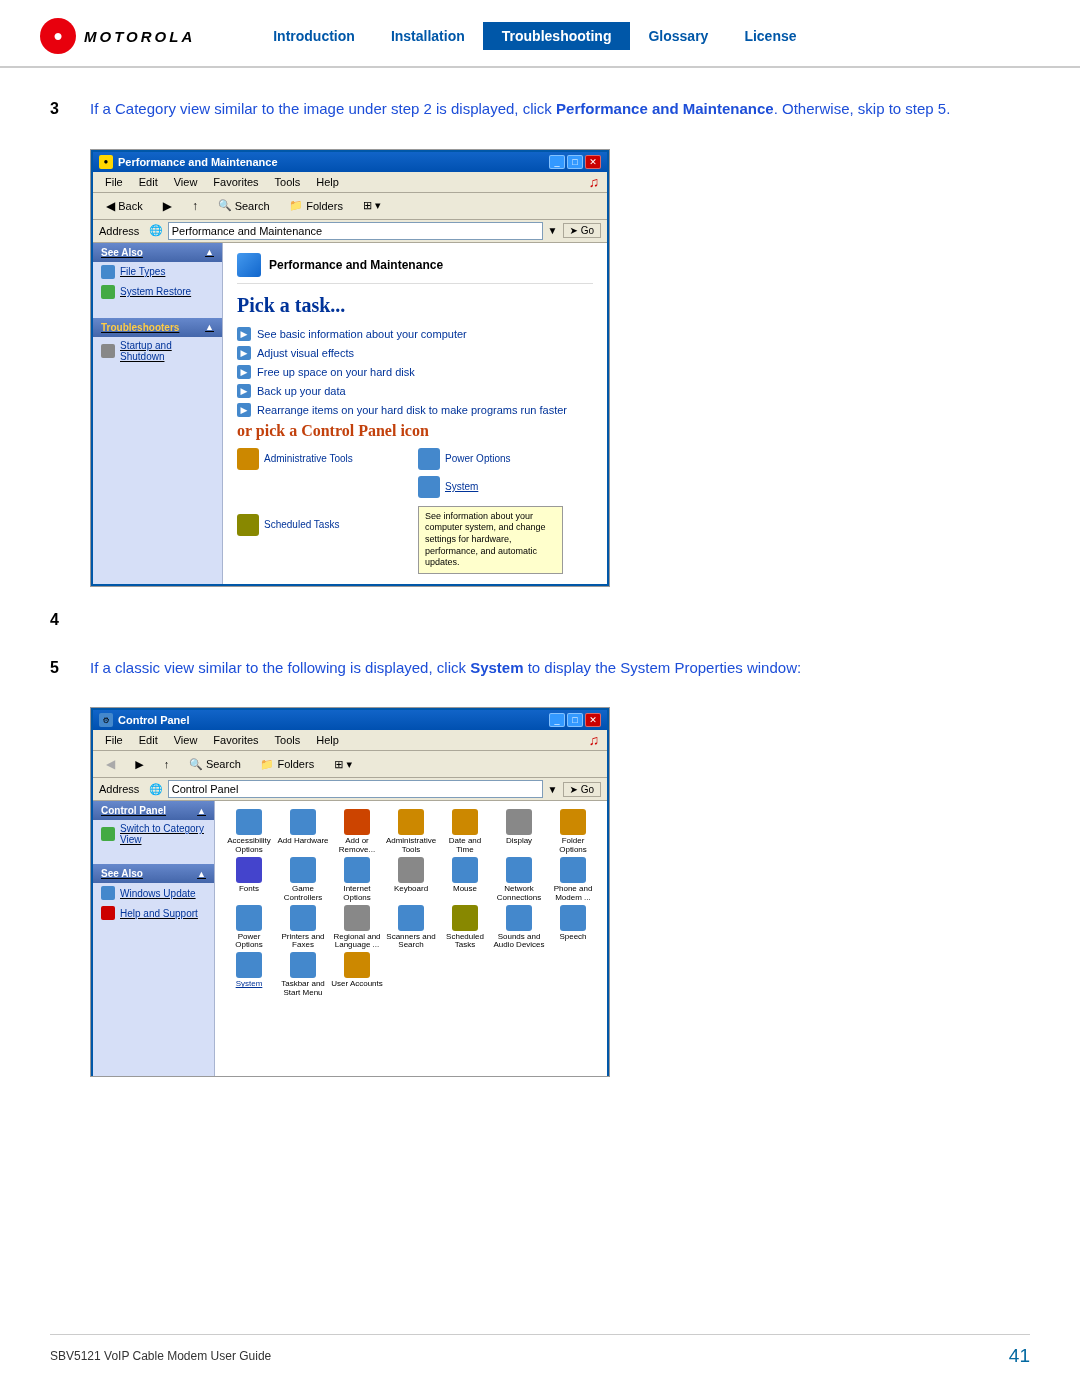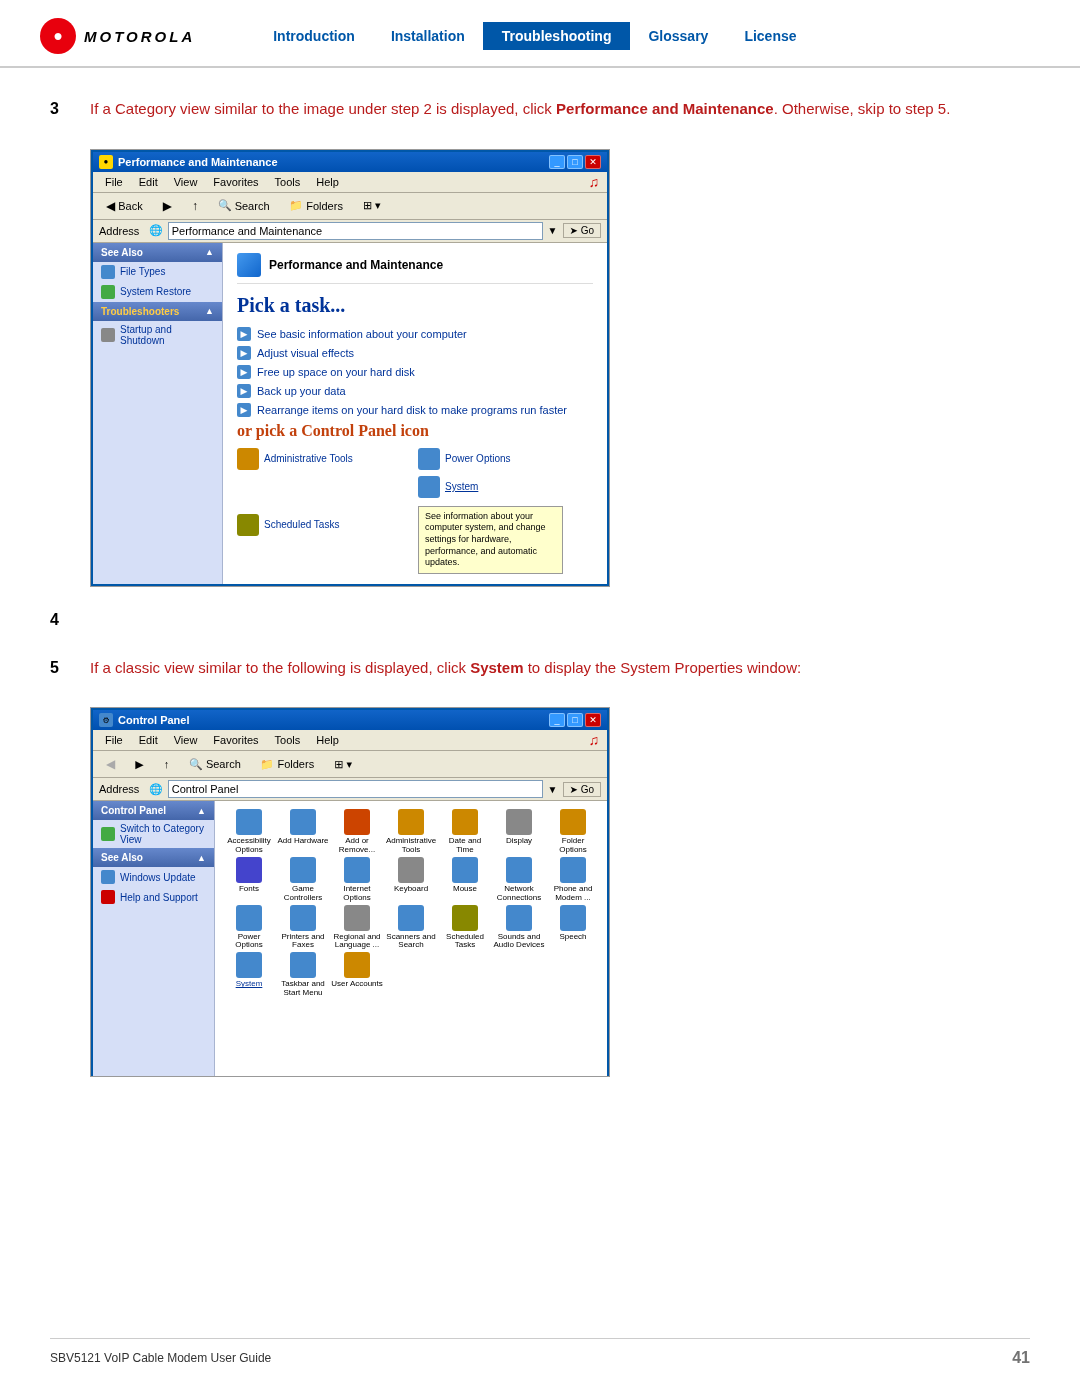--- a/index.html
+++ b/index.html
@@ -82,21 +82,21 @@
     }
     .step-number {
       font-size: 16px;
       font-weight: bold;
       color: #000;
       min-width: 20px;
       margin-top: 2px;
     }
     .step-text {
       font-size: 15px;
-      color: #b91c1c;
+      color: #1d4ed8;
       line-height: 1.5;
     }
     .step-text b {
       font-weight: bold;
     }
 
     
     .screenshot-container {
       margin: 14px 0 22px 40px;
       border: 1px solid #999;
@@ -226,21 +226,22 @@
     }
 
     
     .xp-sidebar {
       width: 130px;
       background: #d6dff7;
       border-right: 1px solid #a8b4d0;
       padding: 0;
     }
     .xp-sidebar-section {
-      margin-bottom: 0;
+      margin-bottom: 16px;
+      text-decoration: underline;
     }
     .xp-sidebar-header {
       background: linear-gradient(to bottom, #6688cc, #4466aa);
       color: #fff;
       font-size: 10px;
       font-weight: bold;
       padding: 4px 8px;
       display: flex;
       justify-content: space-between;
       align-items: center;
@@ -419,23 +420,23 @@
       justify-content: space-between;
       align-items: center;
       border-top: 1px solid #ccc;
       padding-top: 10px;
     }
     .footer-text {
       font-size: 12px;
       color: #333;
     }
     .footer-page {
-      font-size: 16px;
-      font-weight: bold;
-      color: #737373;
+      font-size: 19px;
+      font-weight: normal;
+      color: #0369a1;
     }
   </style>
 </head>
 <body>
 
 <div class="header">
   <div class="logo-area">
     <div class="motorola-logo">
       <div class="motorola-circle">
         <span style="font-size:16px;">●</span>

